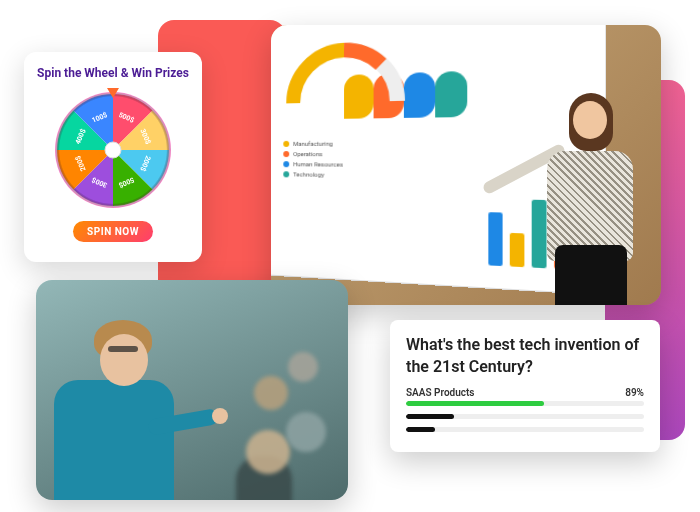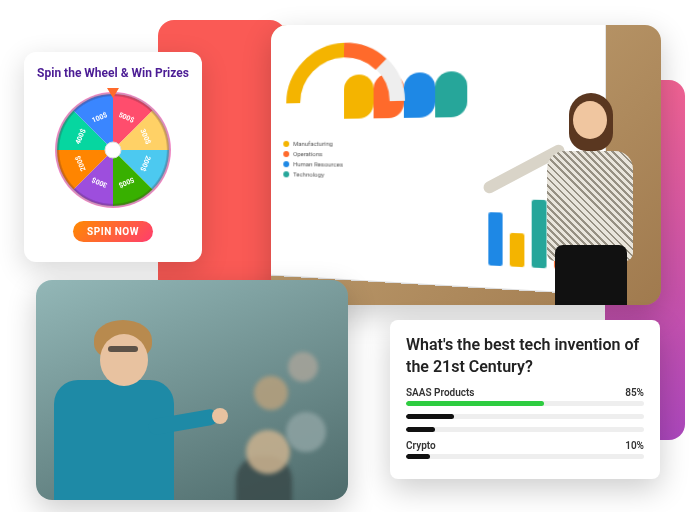--- a/index.html
+++ b/index.html
@@ -265,39 +265,30 @@
       <rect x="0" y="4" width="30" height="6" rx="3" fill="#222" opacity="0.7"></rect>
     </svg>
 </div>
 
 <div class="poll-card">
   <div class="poll-q">What's the best tech invention of the 21st Century?</div>
   <div id="poll-rows">
       <div class="poll-row">
         <div class="poll-label-line">
           <span>SAAS Products</span>
-          <span>85%</span>
+          <span>89%</span>
         </div>
         <div class="poll-bar">
           <div class="poll-fill top" style="width:58%"></div>
         </div>
       </div>
       <div class="poll-row">
         <div class="poll-bar">
           <div class="poll-fill " style="width:20%"></div>
         </div>
       </div>
       <div class="poll-row">
         <div class="poll-bar">
           <div class="poll-fill " style="width:12%"></div>
         </div>
       </div>
-      <div class="poll-row">
-        <div class="poll-label-line">
-          <span>Crypto</span>
-          <span>10%</span>
-        </div>
-        <div class="poll-bar">
-          <div class="poll-fill " style="width:10%"></div>
-        </div>
-      </div>
     </div>
 </div>
 
 </body></html>

